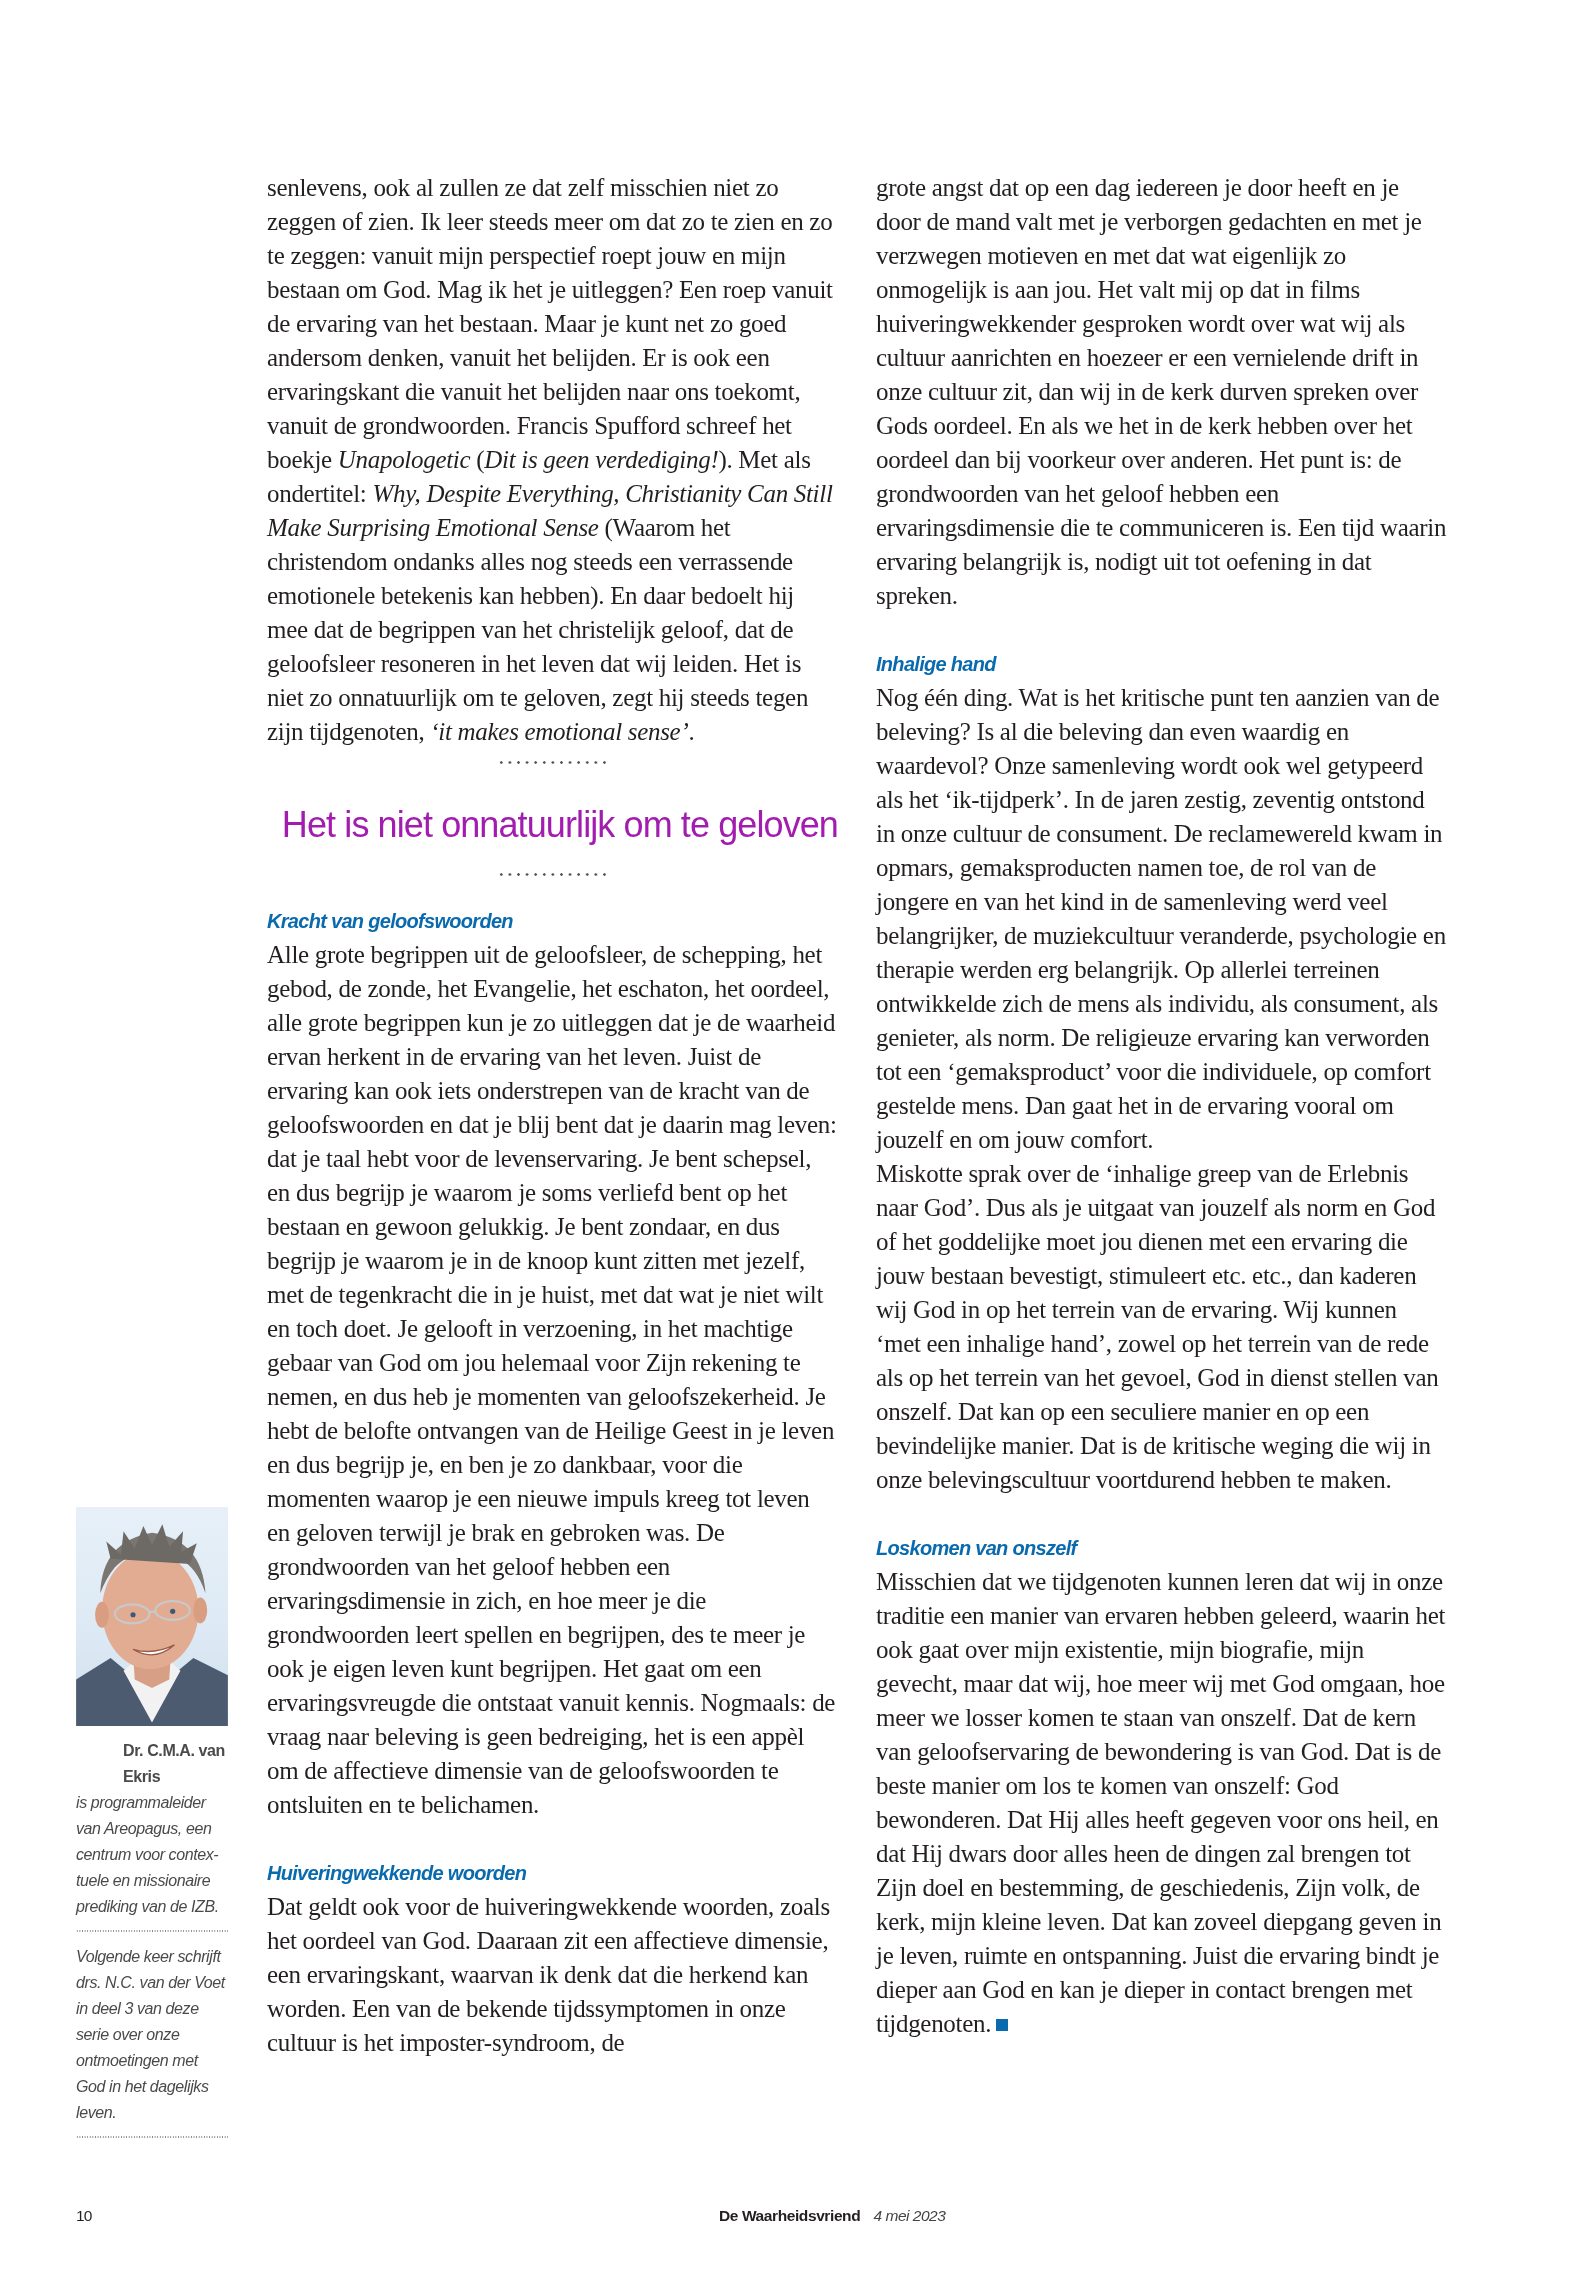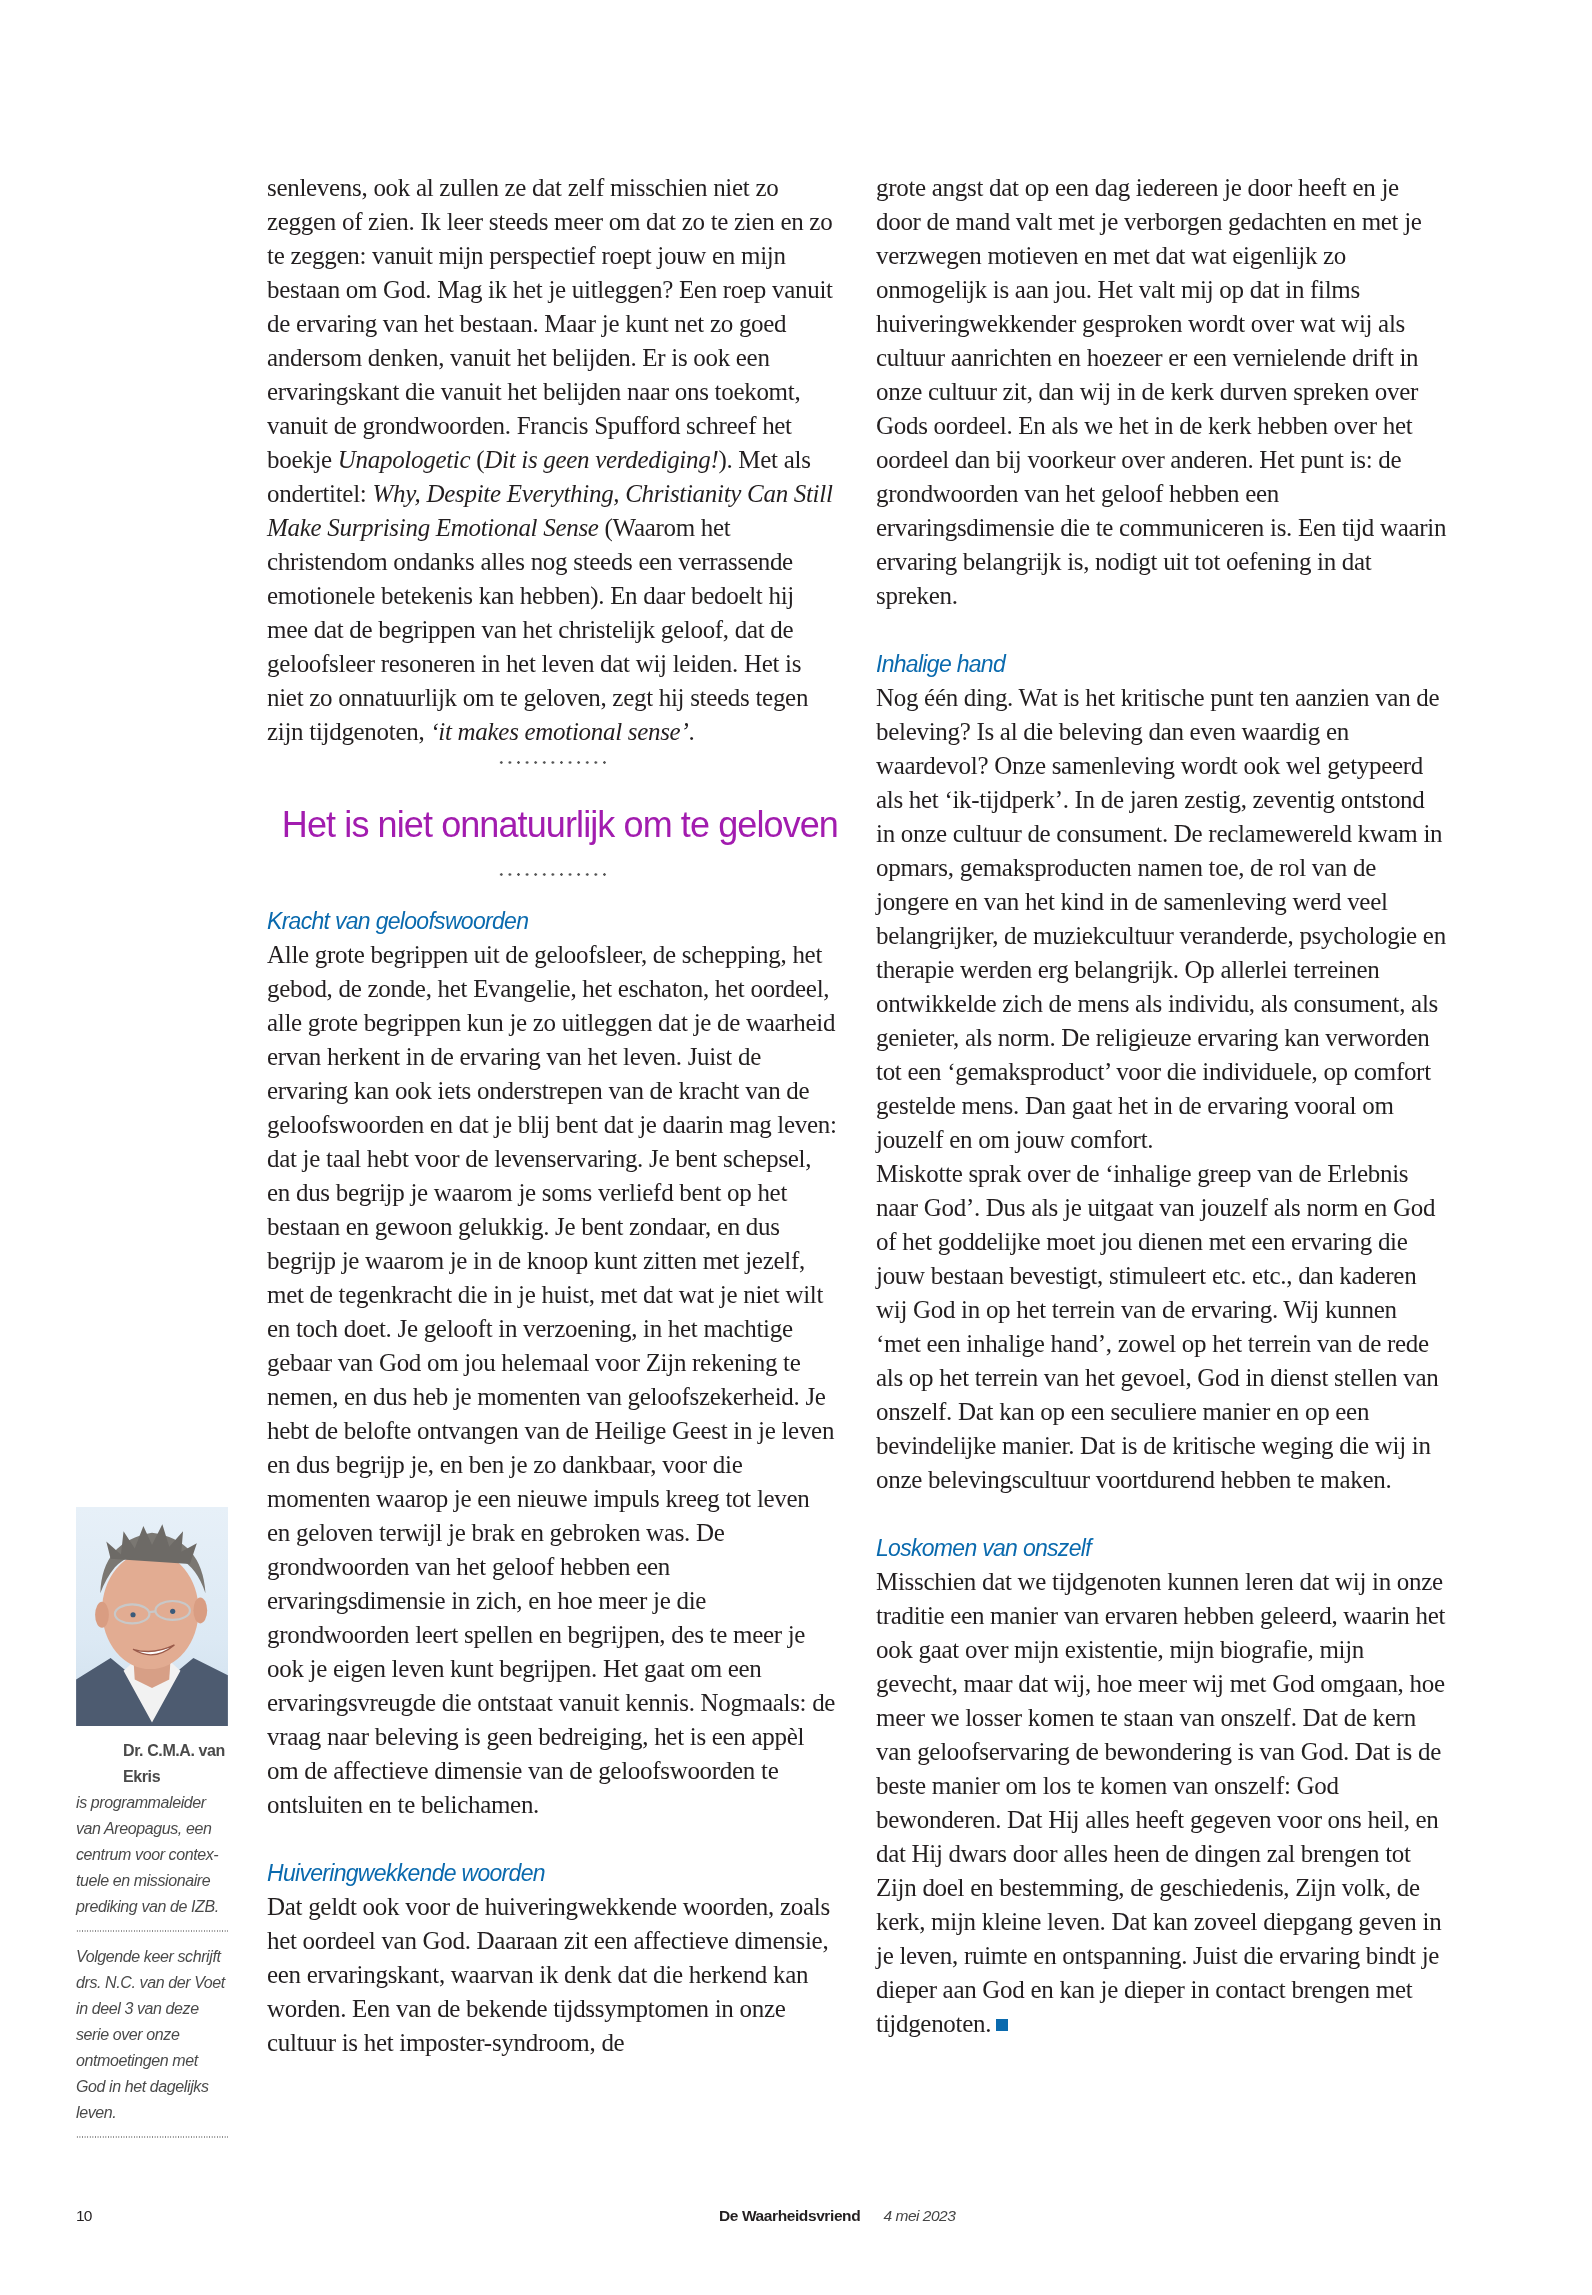--- a/index.html
+++ b/index.html
@@ -14,40 +14,40 @@
   .col em { font-style: italic; }
 
   .sep { height: 15.5px; position: relative; }
   .dots { display: block; width: 112px; margin: 0 auto; height: 2.6px;
           background-image: radial-gradient(circle, #555 1px, transparent 1.4px);
           background-size: 8.6px 2.6px; background-repeat: repeat-x; }
   .pullquote { font-family: "Liberation Sans", "DejaVu Sans", sans-serif; 
                color: #a21caf; font-size: 36px; line-height: 52px; text-align: right; letter-spacing: -0.9px;
                margin: 22.4px 0 22.4px 0; }
 
-  .subhead { font-family: "Liberation Sans", "DejaVu Sans", sans-serif; font-style: italic; font-weight: normal;
-             color: #0a6aae; font-size: 23px; line-height: 34px; letter-spacing: -0.7px; }
+  .subhead { font-family: "Liberation Sans", "DejaVu Sans", sans-serif; font-style: italic; font-weight: bold;
+             color: #0a6aae; font-size: 20px; line-height: 34px; letter-spacing: -0.7px; }
   .gap { height: 34px; }
 
   .endmark { display: inline-block; width: 12px; height: 12px; background: #0a6aae; margin-left: 5.2px; vertical-align: 0.9px; }
 
   .sidebar { position: absolute; left: 76px; top: 1507px; width: 152px; }
   .photo { width: 152px; height: 219px; position: relative; overflow: hidden;
            background: linear-gradient(180deg, #e7f0f8 0%, #dce9f4 60%, #cfdfee 100%); }
   .photo svg { display: block; }
   .caption { font-family: "Liberation Sans", "DejaVu Sans", sans-serif; color: #4a4a4a; font-size: 16px; line-height: 26px; letter-spacing: -0.4px; }
   .caption .name { font-weight: bold; font-style: normal; margin-top: 12px; margin-left: 47px; }
   .caption .role, .caption .next { font-style: italic; }
   .rule { height: 1.7px; margin: 10.4px 0 12px 0; background-image: radial-gradient(circle, #888 0.7px, transparent 0.9px); background-size: 2.6px 1.7px; background-repeat: repeat-x; }
 
   .footer { position: absolute; top: 2207px; left: 76px; width: 1467px; font-family: "Liberation Sans", "DejaVu Sans", sans-serif; font-size: 15.5px; color: #231f20; }
   .page-num { position: absolute; left: 0; top: 0; font-weight: normal; letter-spacing: -0.9px; }
   .pub { position: absolute; left: 643px; top: 0; white-space: nowrap; }
   .pub .pub-name { font-weight: bold; letter-spacing: -0.4px; }
-  .pub .pub-date { font-style: italic; color: #444; margin-left: 19px; letter-spacing: -0.5px; }
+  .pub .pub-date { font-style: italic; color: #444; margin-left: 9px; letter-spacing: -0.5px; }
 </style>
 </head>
 <body>
 
 <div class="col col-left">
   <p id="intro-para"><span>senlevens, ook al zullen ze dat zelf misschien niet zo zeggen of zien. Ik leer steeds meer om dat zo te zien en zo te zeggen: vanuit mijn perspectief roept jouw en mijn bestaan om God. Mag ik het je uitleggen? Een roep vanuit de ervaring van het bestaan. Maar je kunt net zo goed andersom denken, vanuit het belij­den. Er is ook een ervaringskant die vanuit het belij­den naar ons toekomt, vanuit de grondwoorden. Francis Spufford schreef het boekje </span><em>Unapologetic</em><span> (</span><em>Dit is geen verdediging!</em><span>). Met als ondertitel: </span><em>Why, Despite Everything, Christianity Can Still Make Surprising Emotional Sense</em><span> (Waarom het christendom ondanks alles nog steeds een verrassende emotionele beteke­nis kan hebben). En daar bedoelt hij mee dat de be­grippen van het christelijk geloof, dat de geloofsleer resoneren in het leven dat wij leiden. Het is niet zo onnatuurlijk om te geloven, zegt hij steeds tegen zijn tijdgenoten, </span><em>‘it makes emotional sense’</em><span>.</span></p>
 
   <div class="sep" style="margin-top:12px;">
       <span class="dots"></span>
     </div>

